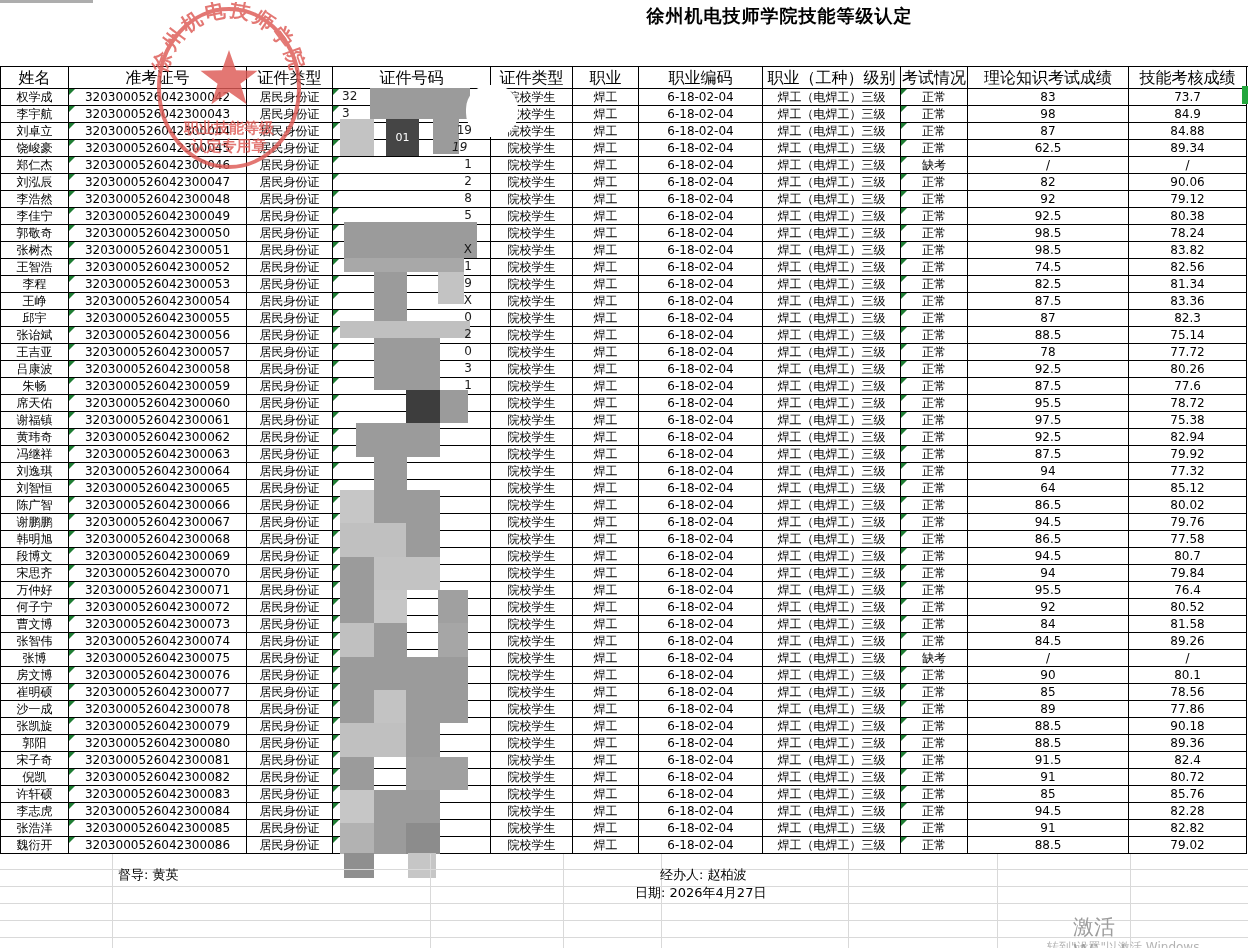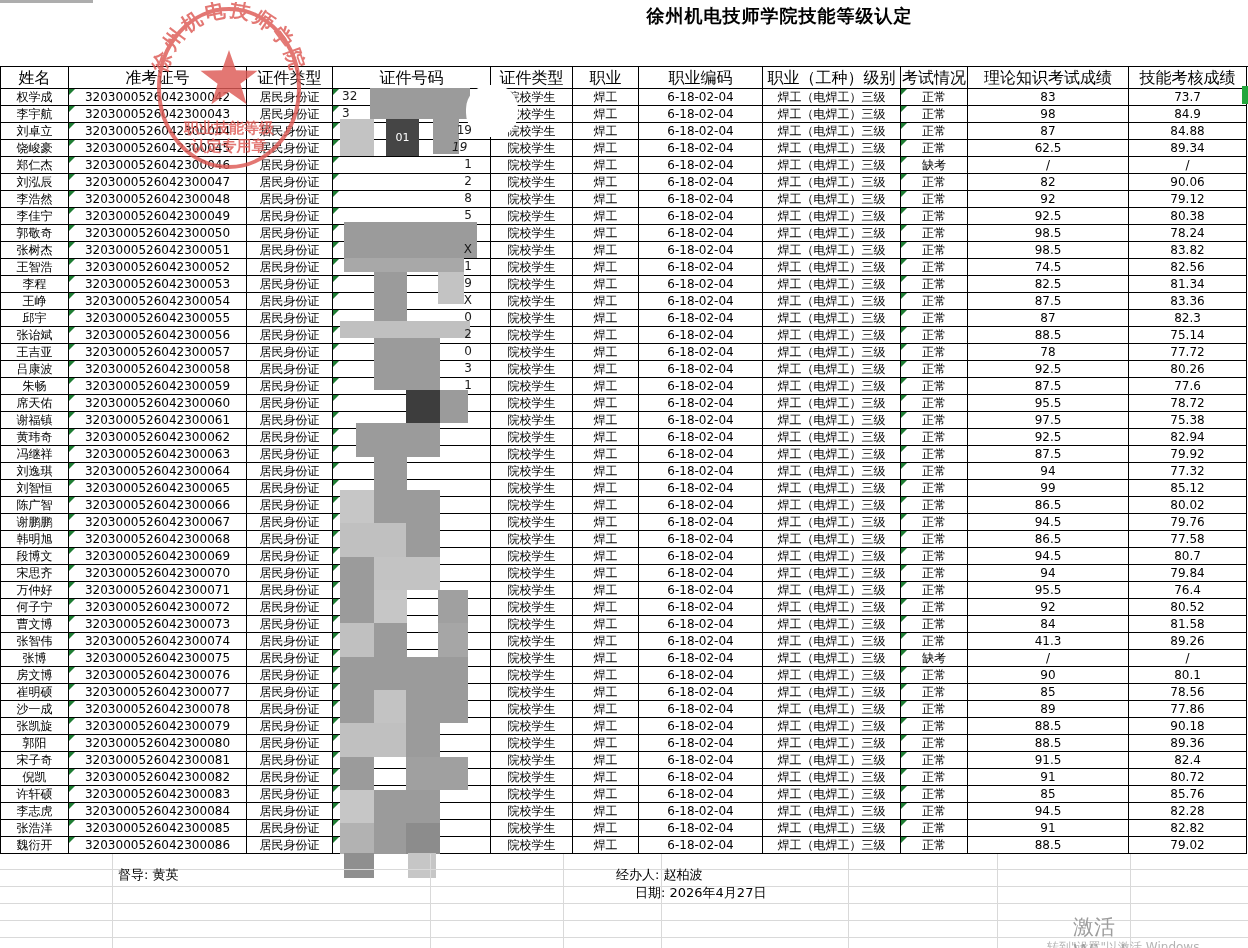--- a/index.html
+++ b/index.html
@@ -37,21 +37,21 @@
 
   .stamp{position:absolute;left:146px;top:2px;width:168px;height:172px;opacity:.82;}
 
   .selbar{position:absolute;left:1242px;top:86px;width:6px;height:18px;background:#22a63c;}
 
   .grid{position:absolute;left:0;top:0;width:1248px;height:948px;pointer-events:none;}
   .gh{position:absolute;left:0;width:1248px;height:1px;background:#d9d9d9;}
   .gv{position:absolute;top:854px;width:1px;height:94px;background:#d9d9d9;}
 
   .sup{position:absolute;left:118px;top:866px;font-size:13px;}
-  .hand{position:absolute;left:616px;top:866px;font-size:13px;}
+  .hand{position:absolute;left:660px;top:866px;font-size:13px;}
   .fdate{position:absolute;left:635px;top:884px;font-size:13px;}
 
   .wm1{position:absolute;left:1073px;top:913px;font-size:21px;color:#9d9d9d;}
   .wm2{position:absolute;left:1047px;top:939px;font-size:12px;color:#b3b3b3;white-space:nowrap;}
 </style>
 </head>
 <body>
 
 <div class="page">
 
@@ -377,21 +377,21 @@
         <div class="trow">
           <div class="cell c0">刘智恒</div>
           <div class="cell c1 tri">3203000526042300065</div>
           <div class="cell c2">居民身份证</div>
           <div class="cell c3 tri"></div>
           <div class="cell c4">院校学生</div>
           <div class="cell c5">焊工</div>
           <div class="cell c6">6-18-02-04</div>
           <div class="cell c7">焊工（电焊工）三级</div>
           <div class="cell c8 tri">正常</div>
-          <div class="cell c9">99</div>
+          <div class="cell c9">64</div>
           <div class="cell c10">85.12</div>
         </div>
         <div class="trow">
           <div class="cell c0">陈广智</div>
           <div class="cell c1 tri">3203000526042300066</div>
           <div class="cell c2">居民身份证</div>
           <div class="cell c3 tri"></div>
           <div class="cell c4">院校学生</div>
           <div class="cell c5">焊工</div>
           <div class="cell c6">6-18-02-04</div>
@@ -494,21 +494,21 @@
         <div class="trow">
           <div class="cell c0">张智伟</div>
           <div class="cell c1 tri">3203000526042300074</div>
           <div class="cell c2">居民身份证</div>
           <div class="cell c3 tri"></div>
           <div class="cell c4">院校学生</div>
           <div class="cell c5">焊工</div>
           <div class="cell c6">6-18-02-04</div>
           <div class="cell c7">焊工（电焊工）三级</div>
           <div class="cell c8 tri">正常</div>
-          <div class="cell c9">41.3</div>
+          <div class="cell c9">84.5</div>
           <div class="cell c10">89.26</div>
         </div>
         <div class="trow">
           <div class="cell c0">张博</div>
           <div class="cell c1 tri">3203000526042300075</div>
           <div class="cell c2">居民身份证</div>
           <div class="cell c3 tri"></div>
           <div class="cell c4">院校学生</div>
           <div class="cell c5">焊工</div>
           <div class="cell c6">6-18-02-04</div>

